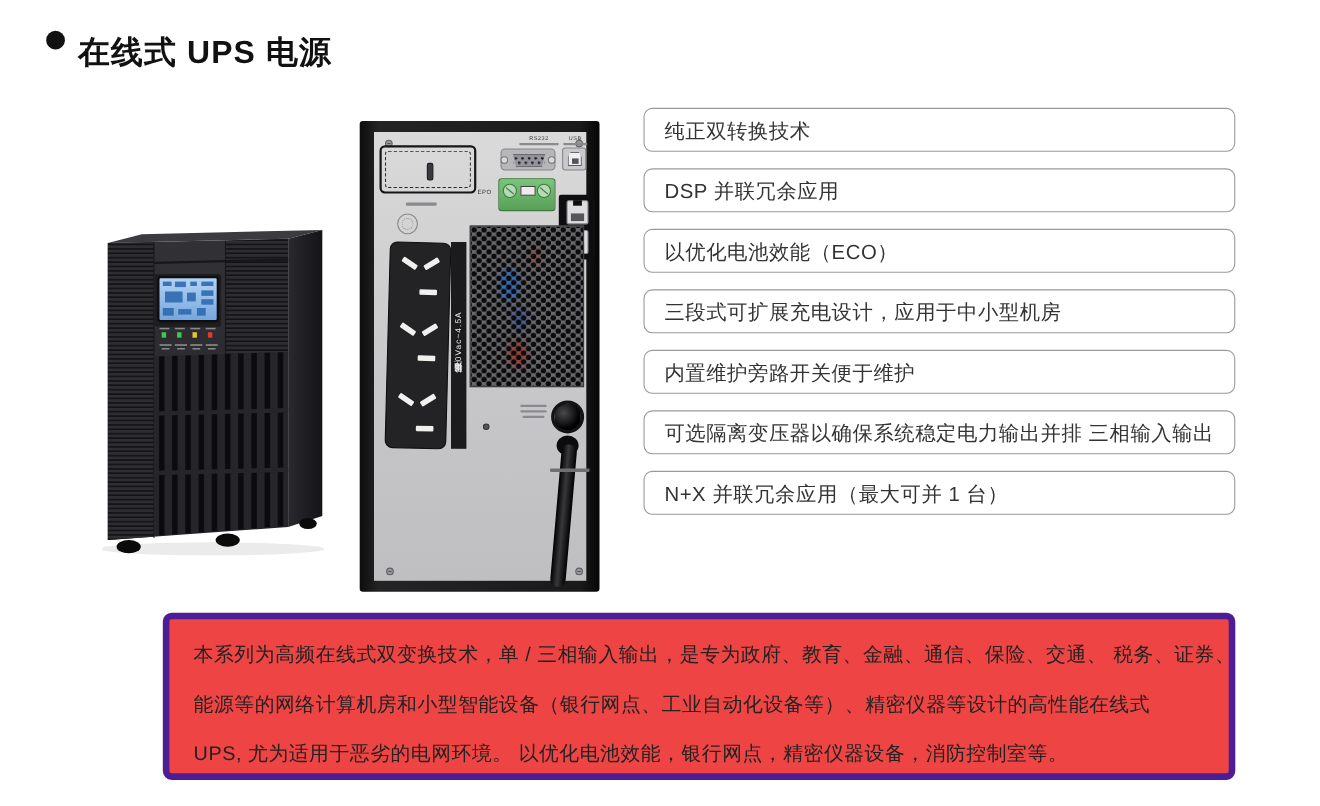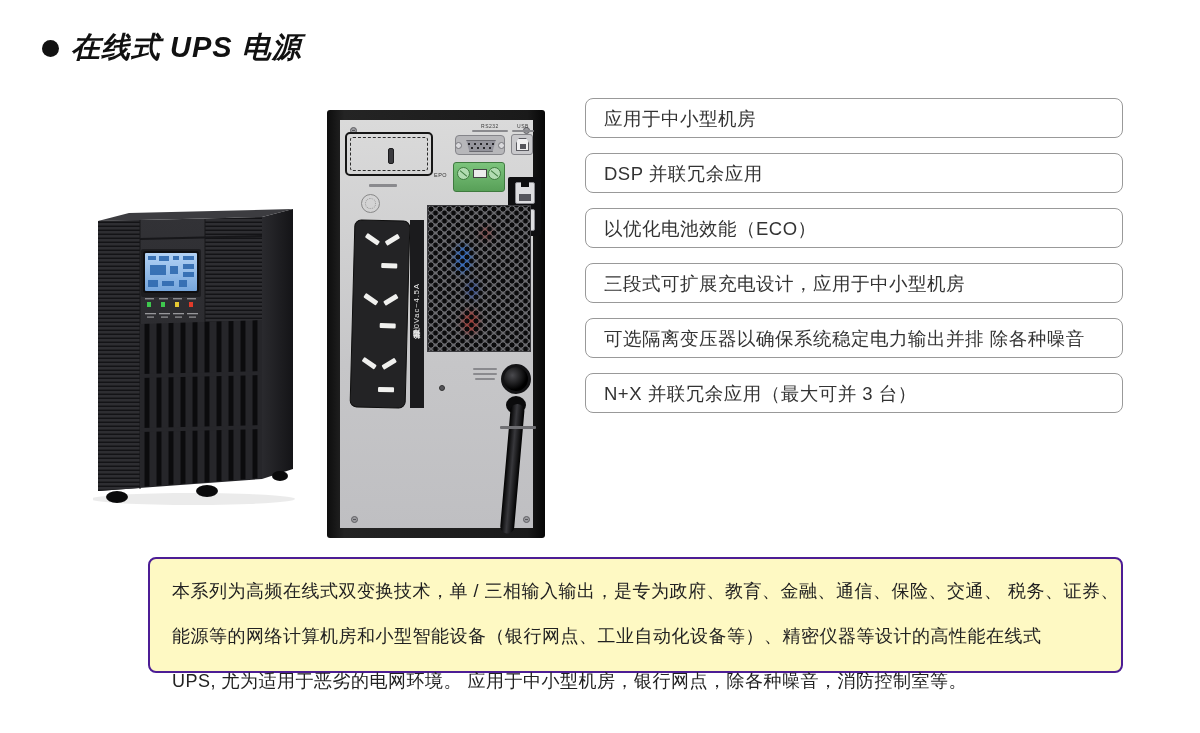--- a/index.html
+++ b/index.html
@@ -1,32 +1,32 @@
 <!DOCTYPE html>
 <html><head>
 <meta charset="utf-8">
 <style>
   html,body{margin:0;padding:0;background:#fff;}
   #app{position:relative;width:1200px;height:733px;background:#ffffff;overflow:hidden;
        font-family:"Liberation Sans","DejaVu Sans",sans-serif;color:#222;}
 
   
-  .title-row{position:absolute;left:42px;top:28px;display:flex;align-items:center;gap:12px;font-style:italic;}
+  .title-row{position:absolute;left:42px;top:28px;display:flex;gap:12px;}
   .bullet{width:17px;height:17px;border-radius:50%;background:#111;display:inline-block;}
   .title-text{font-size:29px;font-weight:bold;color:#111;letter-spacing:1px;}
 
   
   .features{position:absolute;left:585px;top:98px;width:538px;display:flex;flex-direction:column;gap:15px;}
   .feature-box{height:40px;box-sizing:border-box;border:1px solid #999;border-radius:8px;
                background:#fff;display:flex;align-items:center;padding-left:18px;
                font-size:18.5px;letter-spacing:.5px;color:#333;white-space:nowrap;}
 
   
-  .desc-box{position:absolute;left:148px;top:557px;width:975px;height:116px;box-sizing:border-box;
-            border:2px solid #4c1d95;border-radius:8px;background:#fef9c3;
+  .desc-box{position:absolute;left:148px;top:557px;width:975px;height:152px;box-sizing:border-box;
+            border:6px solid #4c1d95;border-radius:8px;background:#ef4444;
             padding:10px 18px 0 22px;}
   .desc-line{font-size:18px;letter-spacing:.5px;line-height:45px;color:#222;white-space:nowrap;}
 
   
   .rear{position:absolute;left:327px;top:110px;width:218px;height:428px;}
   .rear *{position:absolute;box-sizing:border-box;}
   .rear-frame{inset:0;background:linear-gradient(90deg,#0d0d0d,#242424 8%,#1a1a1a 92%,#060606);border-radius:3px;}
   .rear-plate{left:13px;top:10px;width:193px;height:408px;
               background:linear-gradient(180deg,#dadada,#c6c6c8 60%,#bfbfc2);}
   .screw{width:7px;height:7px;border-radius:50%;background:#9a9a9e;border:1px solid #5f5f63;}
@@ -247,38 +247,41 @@
       <div class="hole" style="left:99px;top:265px"></div>
 
       <div class="gland" style="left:166px;top:276px"></div>
       <div class="cable" style="left:171px;top:284px"></div>
       <div class="mini-bar" style="left:160px;top:306px;width:36px;height:2.5px;background:#6f6f73"></div>
     </div>
   </div>
 
   <div class="features">
     <div class="feature-box">
-      <span>应用于中小型机房</span>
+      <span>纯正双转换技术</span>
       </div>
     <div class="feature-box">
       <span>DSP 并联冗余应用</span>
       </div>
     <div class="feature-box">
       <span>以优化电池效能（ECO）</span>
       </div>
     <div class="feature-box">
       <span>三段式可扩展充电设计，应用于中小型机房</span>
       </div>
     <div class="feature-box">
-      <span>可选隔离变压器以确保系统稳定电力输出并排 除各种噪音</span>
-      </div>
-    <div class="feature-box">
-      <span>N+X 并联冗余应用（最大可并 3 台）</span>
+      <span>内置维护旁路开关便于维护</span>
+      </div>
+    <div class="feature-box">
+      <span>可选隔离变压器以确保系统稳定电力输出并排 三相输入输出</span>
+      </div>
+    <div class="feature-box">
+      <span>N+X 并联冗余应用（最大可并 1 台）</span>
       </div>
   </div>
 
   <div class="desc-box">
     <div class="desc-line">本系列为高频在线式双变换技术，单 / 三相输入输出，是专为政府、教育、金融、通信、保险、交通、 税务、证券、</div>
     <div class="desc-line">能源等的网络计算机房和小型智能设备（银行网点、工业自动化设备等）、精密仪器等设计的高性能在线式</div>
-    <div class="desc-line">UPS, 尤为适用于恶劣的电网环境。 应用于中小型机房，银行网点，除各种噪音，消防控制室等。</div>
+    <div class="desc-line">UPS, 尤为适用于恶劣的电网环境。 以优化电池效能，银行网点，精密仪器设备，消防控制室等。</div>
   </div>
 
 </div>
 
 </body></html>

